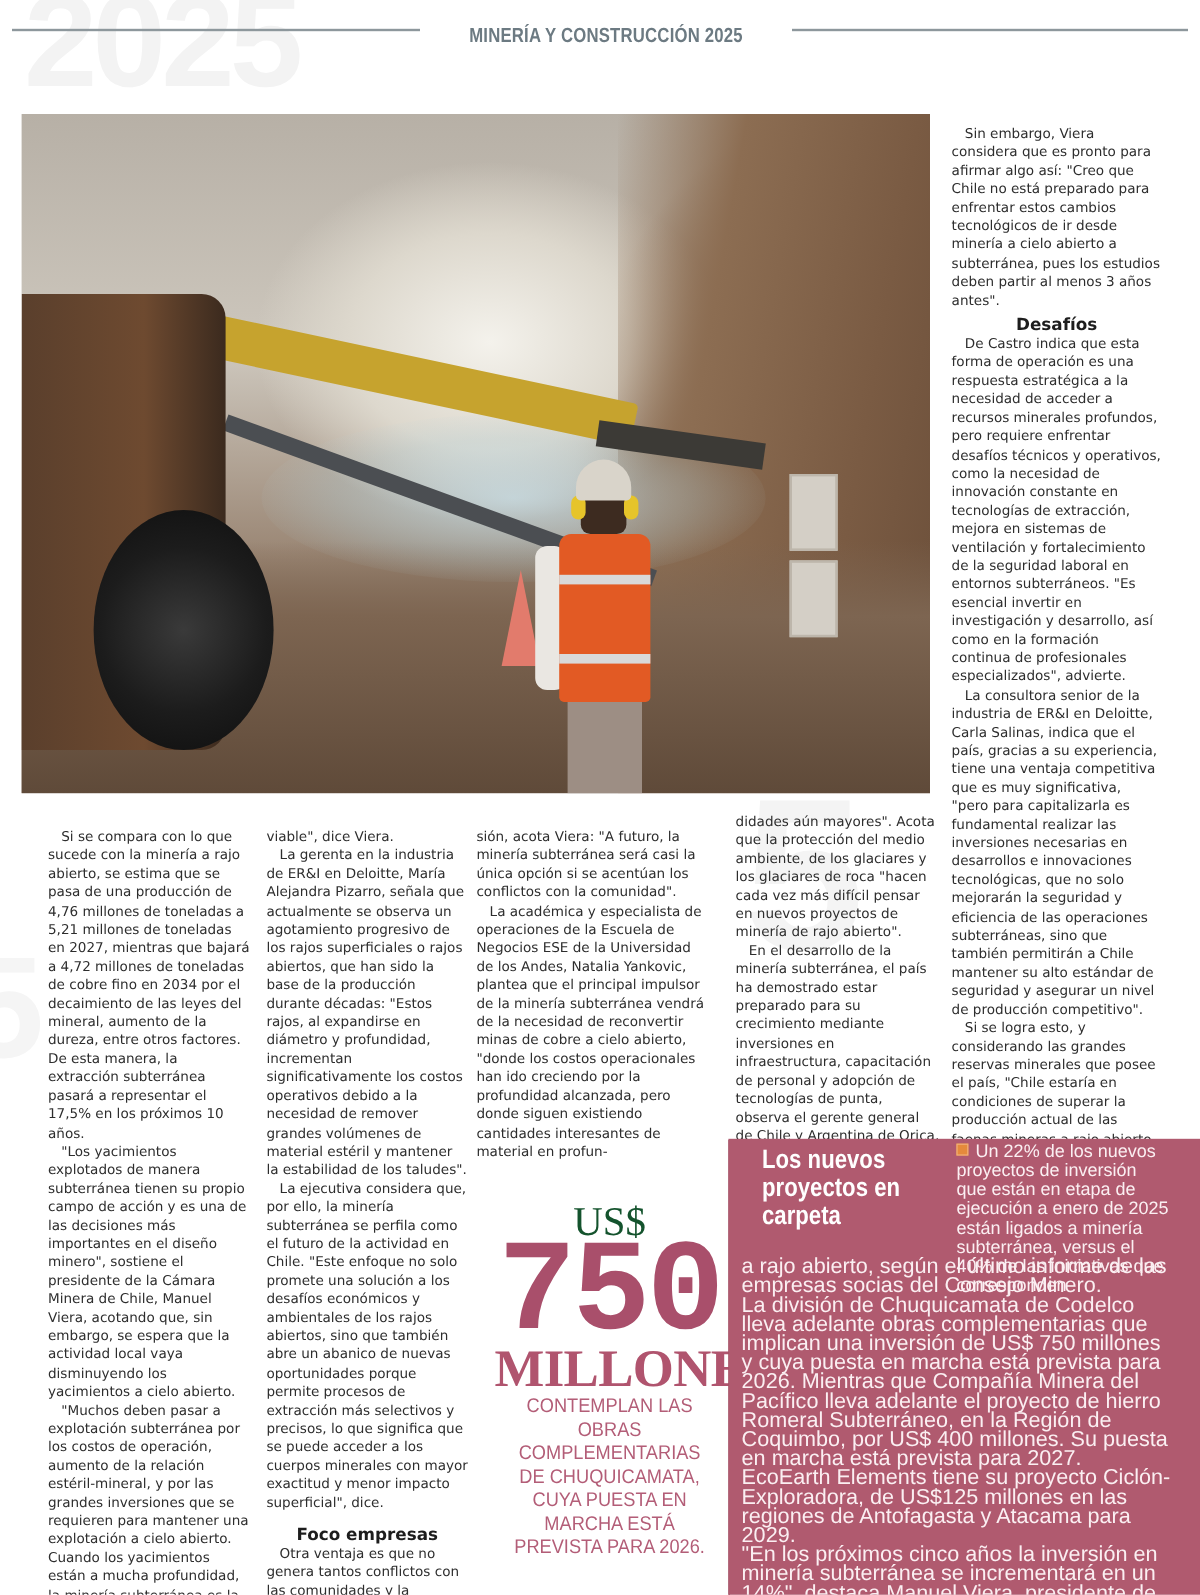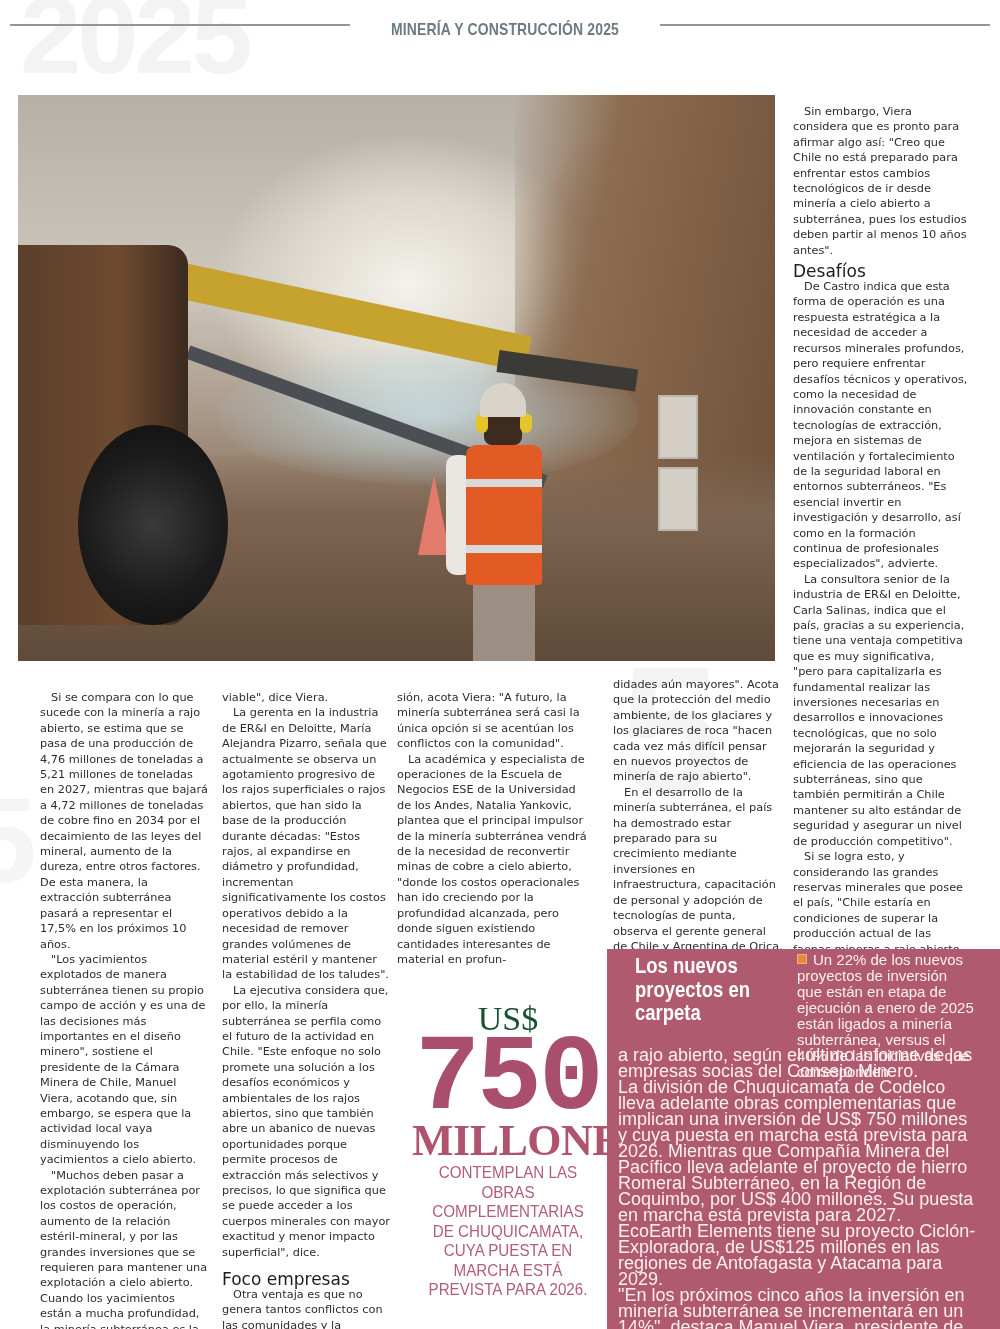--- a/index.html
+++ b/index.html
@@ -80,21 +80,21 @@
   .photo .worker-legs { position:absolute; left:455px; top:490px; width:62px; height:76px; background:#9d8e84; }
   .photo .cone {
     position:absolute; left:400px; top:380px; width:0; height:0;
     border-left:16px solid transparent; border-right:16px solid transparent; border-bottom:80px solid #e27b6c;
   }
   .photo .panel { position:absolute; background:#d4cfc6; border:2px solid #bdb6ab; }
 
   .col { position:absolute; font-size:11.3px; line-height:15.4px; color:#2d2d2d; z-index:1; }
   .col p { margin:0; text-indent:11px; }
   .col p.noindent { text-indent:0; }
-  .col h3 { margin:6px 0 0 0; font-size:17px; font-weight:normal; color:#1d1d1d; line-height:15px; }
+  .col h3 { margin:6px 0 0 0; font-size:14px; font-weight:bold; color:#1d1d1d; line-height:15px;text-align:center; }
 
   .col-right { left:793px; top:104px; width:175px; }
   .col-1 { left:40px; top:690px; width:168px; }
   .col-2 { left:222px; top:690px; width:168px; }
   .col-3 { left:397px; top:690px; width:196px; }
   .col-4 { left:613px; top:677px; width:170px; }
 
   .pull {
     position:absolute; left:412px; top:1003px; width:192px; text-align:center; color:#b0546e; z-index:1;
   }
@@ -155,21 +155,21 @@
     <div class="vest-stripe" style="top:34px;"></div>
     <div class="vest-stripe" style="top:100px;"></div>
   </div>
   <div class="worker-head"></div>
   <div class="worker-ear" style="left:458px;"></div>
   <div class="worker-ear" style="left:502px;"></div>
   <div class="worker-helmet"></div>
 </div>
 
 <div class="col col-right">
-  <p>Sin embargo, Viera considera que es pronto para afirmar algo así: "Creo que Chile no está preparado para enfrentar estos cambios tecnológicos de ir desde minería a cielo abierto a subterránea, pues los estudios deben partir al menos 10 años antes".</p>
+  <p>Sin embargo, Viera considera que es pronto para afirmar algo así: "Creo que Chile no está preparado para enfrentar estos cambios tecnológicos de ir desde minería a cielo abierto a subterránea, pues los estudios deben partir al menos 3 años antes".</p>
   <h3>Desafíos</h3>
   <p>De Castro indica que esta forma de operación es una respuesta estratégica a la necesidad de acceder a recursos minerales profundos, pero requiere enfrentar desafíos técnicos y operativos, como la necesidad de innovación constante en tecnologías de extracción, mejora en sistemas de ventilación y fortalecimiento de la seguridad laboral en entornos subterráneos. "Es esencial invertir en investigación y desarrollo, así como en la formación continua de profesionales especializados", advierte.</p>
   <p>La consultora senior de la industria de ER&amp;I en Deloitte, Carla Salinas, indica que el país, gracias a su experiencia, tiene una ventaja competitiva que es muy significativa, "pero para capitalizarla es fundamental realizar las inversiones necesarias en desarrollos e innovaciones tecnológicas, que no solo mejorarán la seguridad y eficiencia de las operaciones subterráneas, sino que también permitirán a Chile mantener su alto estándar de seguridad y asegurar un nivel de producción competitivo".</p>
   <p>Si se logra esto, y considerando las grandes reservas minerales que posee el país, "Chile estaría en condiciones de superar la producción actual de las faenas mineras a rajo abierto, consolidando su posición como líder mundial en la industria del cobre".</p>
 </div>
 
 <div class="col col-1">
   <p>Si se compara con lo que sucede con la minería a rajo abierto, se estima que se pasa de una producción de 4,76 millones de toneladas a 5,21 millones de toneladas en 2027, mientras que bajará a 4,72 millones de toneladas de cobre fino en 2034 por el decaimiento de las leyes del mineral, aumento de la dureza, entre otros factores. De esta manera, la extracción subterránea pasará a representar el 17,5% en los próximos 10 años.</p>
   <p>"Los yacimientos explotados de manera subterránea tienen su propio campo de acción y es una de las decisiones más importantes en el diseño minero", sostiene el presidente de la Cámara Minera de Chile, Manuel Viera, acotando que, sin embargo, se espera que la actividad local vaya disminuyendo los yacimientos a cielo abierto.</p>
   <p>"Muchos deben pasar a explotación subterránea por los costos de operación, aumento de la relación estéril-mineral, y por las grandes inversiones que se requieren para mantener una explotación a cielo abierto. Cuando los yacimientos están a mucha profundidad, la minería subterránea es la única opción</p>

